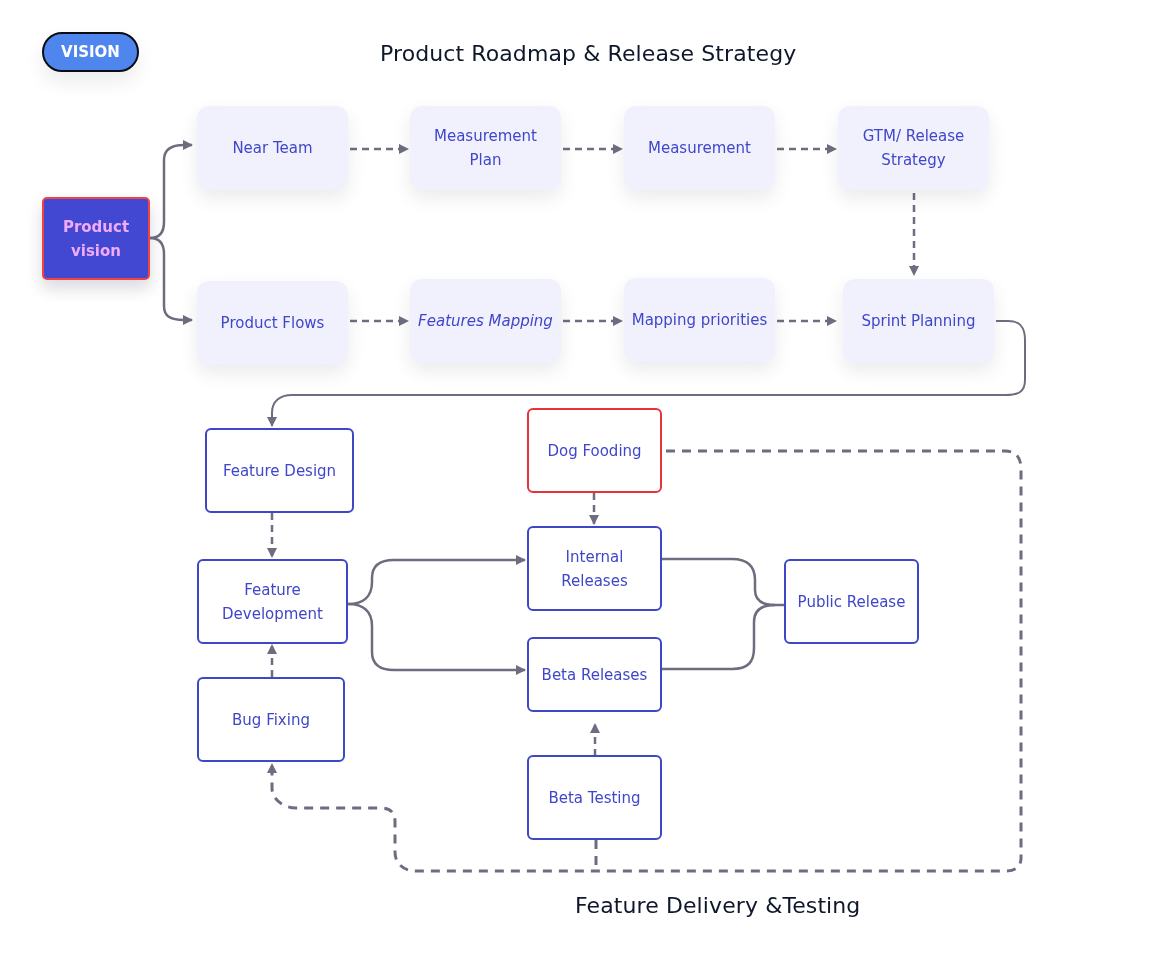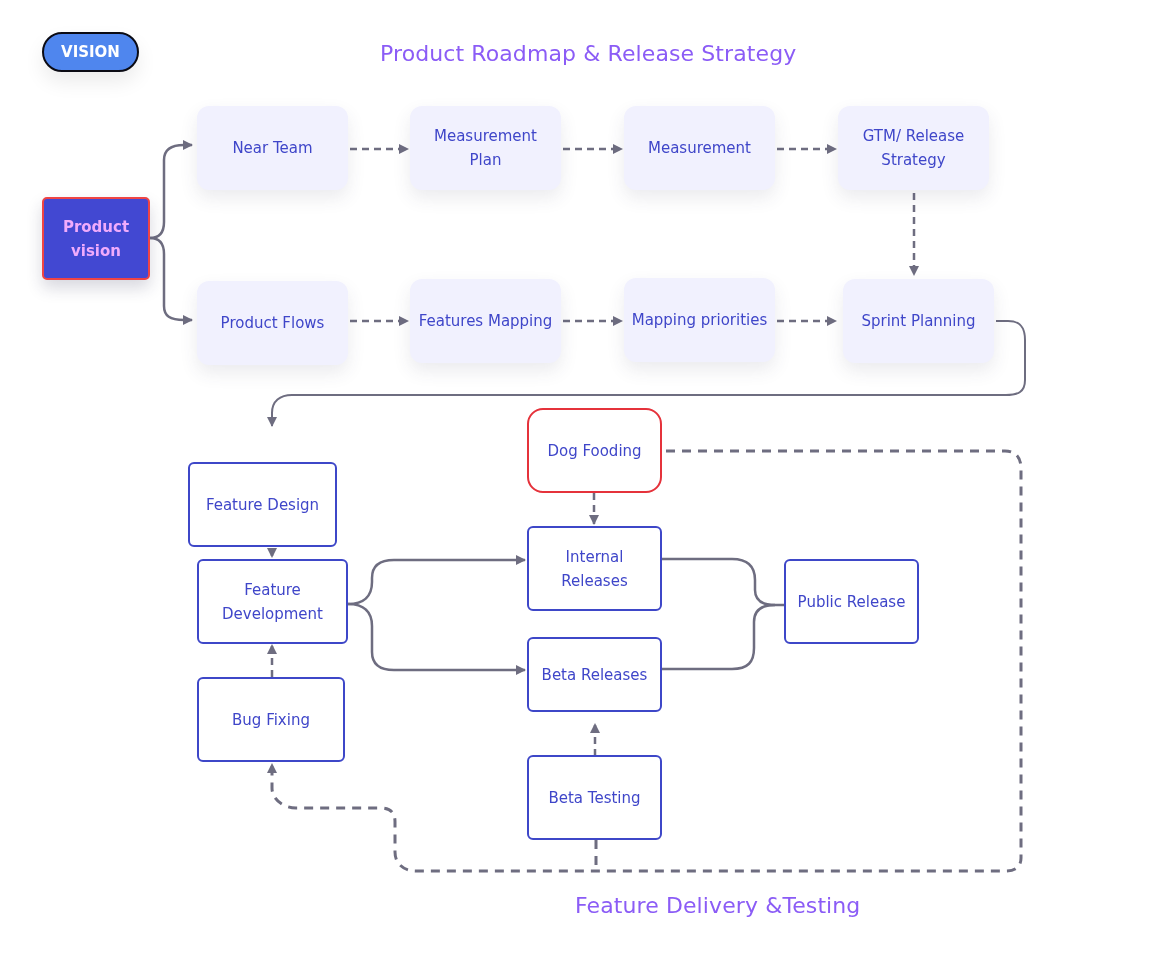--- a/index.html
+++ b/index.html
@@ -6,21 +6,21 @@
     body { width: 1150px; height: 959px; position: relative; overflow: hidden;
            font-family: "DejaVu Sans", sans-serif; }
     .vision-pill {
       position: absolute; left: 42px; top: 32px; width: 97px; height: 40px;
       box-sizing: border-box; border: 2px solid #0b0b14; border-radius: 22px;
       background: #4f86ee; color: #fff; font-weight: bold; font-size: 15px;
       display: flex; align-items: center; justify-content: center;
       box-shadow: 0 10px 20px rgba(0,0,0,0.08);
     }
     .section-title {
-      position: absolute; color: #8b5cf6; font-size: 22px; white-space: nowrap;
+      position: absolute; color: #0f172a; font-size: 22px; white-space: nowrap;
       font-family: "DejaVu Sans", sans-serif; letter-spacing: 0.1px;
     }
     #title-top { left: 380px; top: 41px; }
     #title-bottom { left: 575px; top: 893px; }
     svg.edges { position: absolute; left: 0; top: 0; width: 1150px; height: 959px; }
     .node {
       position: absolute; box-sizing: border-box; display: flex;
       align-items: center; justify-content: center; text-align: center;
       color: #3f46c9; font-size: 15px; line-height: 24px; padding: 0 6px;
     }
@@ -87,24 +87,24 @@
 </svg>
 
 <div class="node primary" style="left:42px;top:197px;width:108px;height:83px;">Product vision</div>
 
 <div class="node soft" style="left:197px;top:106px;width:151px;height:84px;">Near Team</div>
 <div class="node soft" style="left:410px;top:106px;width:151px;height:84px;">Measurement Plan</div>
 <div class="node soft" style="left:624px;top:106px;width:151px;height:84px;">Measurement</div>
 <div class="node soft" style="left:838px;top:106px;width:151px;height:84px;">GTM/ Release Strategy</div>
 
 <div class="node soft" style="left:197px;top:281px;width:151px;height:84px;">Product Flows</div>
-<div class="node soft" style="left:410px;top:279px;width:151px;height:84px;">Features Mapping</div>
+<div class="node soft" style="left:410px;top:279px;width:151px;height:84px;font-style:italic;">Features Mapping</div>
 <div class="node soft" style="left:624px;top:278px;width:151px;height:84px;">Mapping priorities</div>
 <div class="node soft" style="left:843px;top:279px;width:151px;height:84px;">Sprint Planning</div>
 
-<div class="node outline" style="left:188px;top:428px;width:149px;height:85px;margin-top:34px;">Feature Design</div>
-<div class="node outline red" style="left:527px;top:408px;width:135px;height:85px;border-radius:16px;">Dog Fooding</div>
+<div class="node outline" style="left:205px;top:428px;width:149px;height:85px;">Feature Design</div>
+<div class="node outline red" style="left:527px;top:408px;width:135px;height:85px;">Dog Fooding</div>
 <div class="node outline" style="left:197px;top:559px;width:151px;height:85px;">Feature Development</div>
 <div class="node outline" style="left:527px;top:526px;width:135px;height:85px;">Internal Releases</div>
 <div class="node outline" style="left:784px;top:559px;width:135px;height:85px;">Public Release</div>
 <div class="node outline" style="left:527px;top:637px;width:135px;height:75px;">Beta Releases</div>
 <div class="node outline" style="left:197px;top:677px;width:148px;height:85px;">Bug Fixing</div>
 <div class="node outline" style="left:527px;top:755px;width:135px;height:85px;">Beta Testing</div>
 
 </body></html>

